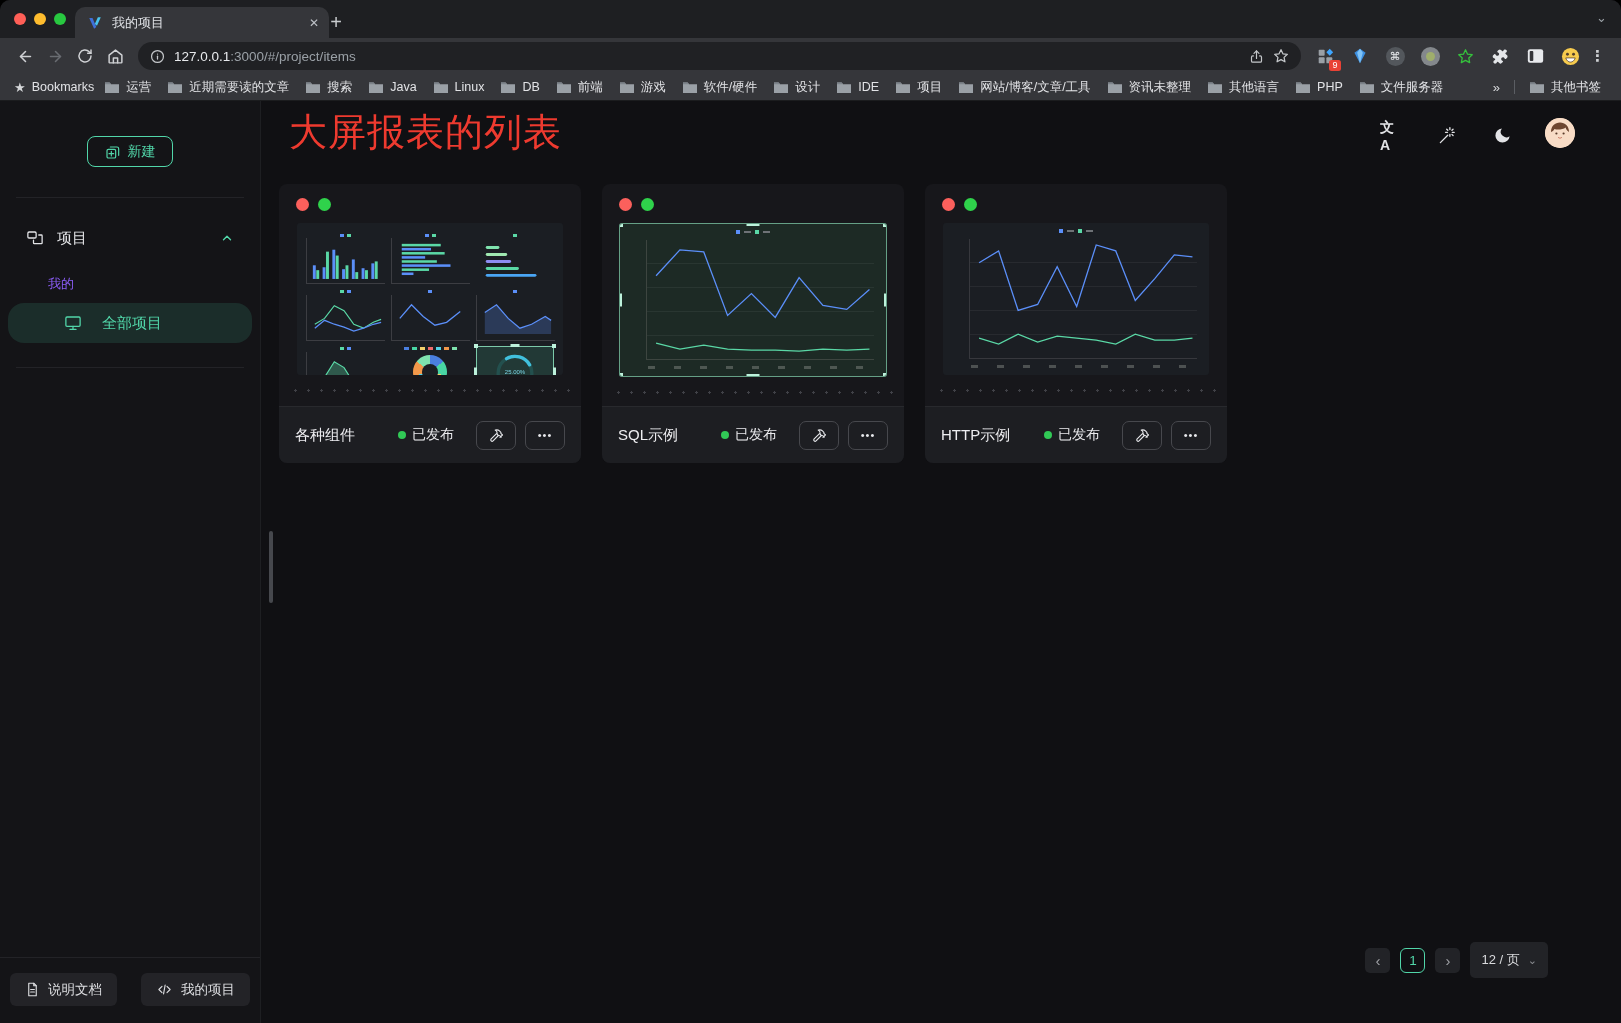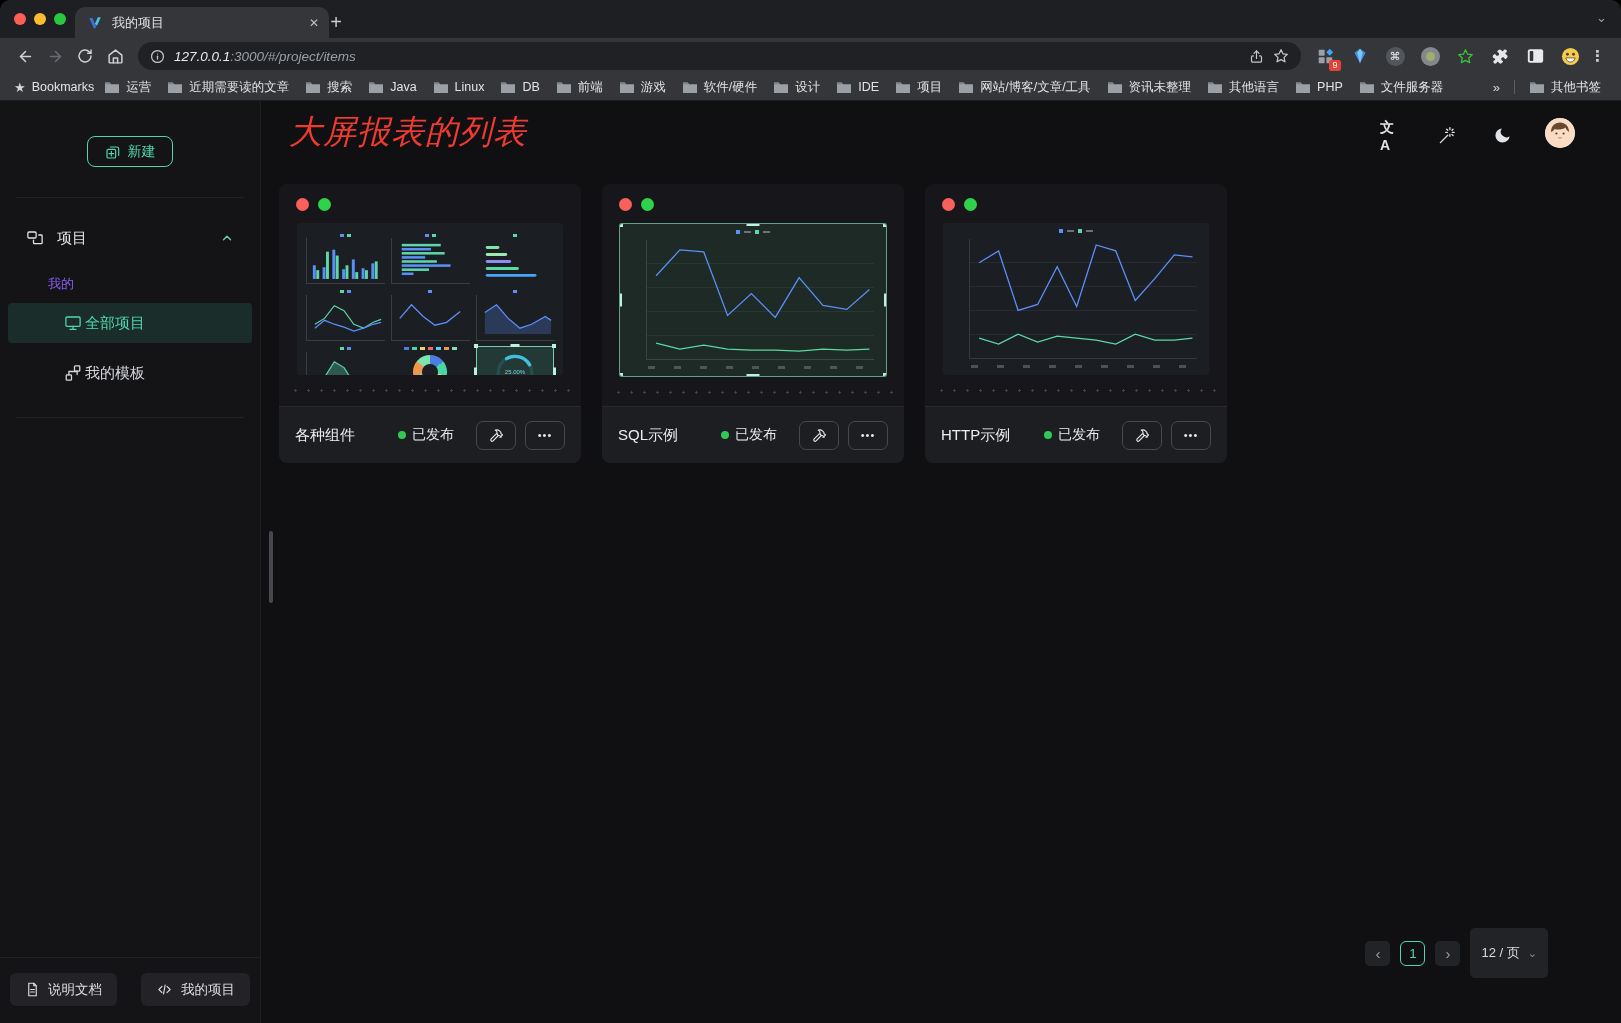--- a/index.html
+++ b/index.html
@@ -12,21 +12,21 @@
   .light{width:12px;height:12px;border-radius:50%;}
   .tab{position:absolute;left:75px;top:7px;width:232px;height:31px;background:#35363a;border-radius:10px 10px 0 0;display:flex;align-items:center;padding:0 10px 0 12px;gap:9px;}
   .tab-title{color:#dfe1e5;font-size:13px;flex:1;white-space:nowrap;overflow:hidden;}
   .tab-close{color:#bdc1c6;font-size:12px;cursor:default;}
   .newtab{position:absolute;left:322px;top:8px;width:28px;height:28px;display:flex;align-items:center;justify-content:center;color:#c8cbce;font-size:20px;font-weight:300;}
   .tabchev{position:absolute;right:14px;top:10px;color:#9aa0a6;font-size:13px;}
 
   .toolbar{height:36px;background:#35363a;display:flex;align-items:center;padding:0 10px;}
   .navic{width:30px;height:30px;display:flex;align-items:center;justify-content:center;color:#cfd1d4;}
   .navic.dim{color:#696c71;}
-  .omnibox{flex:1;height:28px;background:#202124;border-radius:14px;margin:0 10px 0 8px;display:flex;align-items:center;padding:0 12px;gap:9px;min-width:0;font-style:italic;}
+  .omnibox{flex:1;height:28px;background:#202124;border-radius:14px;margin:0 10px 0 8px;display:flex;align-items:center;padding:0 12px;gap:9px;min-width:0;}
   .url{font-size:13.5px;color:#e8eaed;white-space:nowrap;overflow:hidden;flex:1;}
   .url .rest{color:#9aa0a6;}
   .obox-ic{display:flex;align-items:center;color:#c4c7ca;}
   .exts{display:flex;align-items:center;gap:15px;padding:0 8px 0 4px;}
   .ext{position:relative;width:20px;height:20px;display:flex;align-items:center;justify-content:center;}
   .badge{position:absolute;right:-6px;bottom:-5px;background:#e94235;color:#fff;font-size:9px;padding:1px 3.5px;border-radius:2.5px;line-height:1;}
   .circ{width:19px;height:19px;border-radius:50%;display:flex;align-items:center;justify-content:center;}
   .menu3{color:#cfd1d4;font-size:15px;letter-spacing:0;padding:0 6px 0 2px;font-weight:bold;}
 
   .bmbar{height:26px;background:#35363a;border-bottom:1px solid #1b1c1e;display:flex;align-items:center;padding:0 12px;font-size:12.5px;color:#e2e3e6;}
@@ -38,29 +38,29 @@
   .bm-ovf{color:#d6d8da;padding:0 8px;font-size:13px;}
 
   
   .app{display:flex;height:923px;background:#101013;}
   .side{width:260px;background:#141417;border-right:1px solid #1e1f22;position:relative;flex-shrink:0;}
   .newbtn{margin:35px auto 0;width:86px;height:31px;border:1px solid var(--accent);color:var(--accent);border-radius:8px;display:flex;align-items:center;justify-content:center;gap:7px;font-size:14px;background:transparent;}
   .sdiv{height:1px;background:#232327;margin:30px 16px 0;}
   .srow{margin:20px 14px 0;padding:0 12px;height:40px;display:flex;align-items:center;gap:13px;color:#e3e4e7;font-size:15px;border-radius:8px;}
   .srow .chev{margin-left:auto;color:var(--accent);}
   .sgroup{margin:17px 0 0 48px;color:#8b5cf6;font-size:13px;}
-  .sitem{margin:10px 8px 0;height:40px;border-radius:4px;display:flex;align-items:center;gap:3px;padding-left:56px;font-size:15px;color:#d7d8dc;}
+  .sitem{margin:10px 8px 0;height:40px;border-radius:16px;display:flex;align-items:center;gap:20px;padding-left:56px;font-size:15px;color:#d7d8dc;}
   .sitem.active{background:rgba(81,214,169,0.13);color:var(--accent);}
   .sbottom{position:absolute;left:0;right:0;bottom:0;border-top:1px solid #232327;padding:15px 10px 18px;display:flex;justify-content:space-between;}
   .sbtn{background:#232327;border-radius:6px;height:33px;display:flex;align-items:center;justify-content:center;gap:8px;color:#dddee1;font-size:13.5px;padding:0 15px;border:none;}
 
   .main{flex:1;position:relative;min-width:0;}
   .mscroll{position:absolute;left:8px;top:430px;width:4px;height:72px;border-radius:2px;background:#46484d;}
   .hdr{height:63px;display:flex;align-items:center;padding:0 46px 0 28px;}
-  .ptitle{font-size:33px;color:var(--title-red);letter-spacing:1px;font-style:italic;}
+  .ptitle{font-size:38px;color:var(--title-red);letter-spacing:1px;}
   .hics{margin-left:auto;display:flex;align-items:flex-end;gap:31px;}
   .hic{color:#e2e3e6;display:flex;align-items:center;justify-content:center;width:24px;height:24px;}
   .tric{font-size:14px;font-weight:bold;}
   .avatar{width:30px;height:30px;border-radius:50%;background:#f6d9c2;overflow:hidden;display:flex;align-items:center;justify-content:center;}
 
   .cards{display:flex;gap:21px;padding:20px 0 0 18px;}
   .card{width:302px;height:279px;background:#17171b;border-radius:8px;position:relative;}
   .cdots{display:flex;gap:9px;padding:14px 0 0 17px;}
   .cdot{width:13px;height:13px;border-radius:50%;}
   .thumb{margin:12px 18px 0;height:152px;border-radius:3px;background:#1b1e23;position:relative;overflow:hidden;}
@@ -103,21 +103,21 @@
   .gauge-wrap{position:relative;flex:1;}
   .gauge-svg{position:absolute;inset:0;width:100%;height:100%;}
   .glabel{position:absolute;top:50%;left:50%;transform:translate(-50%,-50%);font-size:6px;color:#79d2e4;}
   .hd{position:absolute;background:#bdf2dc;z-index:3;}
   .hd.c{width:4px;height:4px;} .hd.h{width:9px;height:3px;} .hd.v{width:3px;height:9px;}
   .thumb.sel .hd.c{width:5px;height:5px;} .thumb.sel .hd.h{width:13px;height:4px;} .thumb.sel .hd.v{width:4px;height:13px;}
 
   .pager{position:absolute;right:73px;bottom:46px;display:flex;gap:10px;align-items:center;}
   .pbtn{width:25px;height:25px;background:#222327;border:none;border-radius:5px;color:#9fa1a6;display:flex;align-items:center;justify-content:center;font-size:15px;padding:0;}
   .pcur{width:25px;height:25px;border:1px solid var(--accent);color:var(--accent);border-radius:6px;background:transparent;display:flex;align-items:center;justify-content:center;font-size:13.5px;padding:0;}
-  .psize{height:26px;background:#222327;border:none;border-radius:5px;padding:12px 11px;display:flex;align-items:center;gap:8px;color:#d9dadd;font-size:13px;}
+  .psize{height:26px;background:#222327;border:none;border-radius:5px;padding:5px 11px;display:flex;align-items:center;gap:8px;color:#d9dadd;font-size:13px;}
   .psize .pchev{color:#8b8d92;font-size:11px;}
 </style>
 </head>
 <body>
 
 <div class="win">
 
   <div class="tabstrip">
     <div class="lights">
       <span class="light" style="background:#ff5f57"></span>
@@ -396,29 +396,20 @@
           </svg>
       </div>
       <div class="sgroup">我的</div>
       <div class="sitem active">
         <svg width="18" height="18" viewBox="0 0 24 24" fill="none" stroke="currentColor" stroke-width="1.7" stroke-linecap="round" stroke-linejoin="round">
             <rect x="2.5" y="4" width="19" height="12.5" rx="1.5"></rect>
             <path d="M8 20.5h8M12 16.5v4"></path>
           </svg>
         <span>全部项目</span>
       </div>
-      <div class="sitem">
-        <svg width="18" height="18" viewBox="0 0 24 24" fill="none" stroke="currentColor" stroke-width="1.7" stroke-linecap="round" stroke-linejoin="round">
-            <rect x="3" y="14.5" width="7" height="7" rx="1"></rect>
-            <rect x="14" y="2.5" width="7" height="7" rx="1"></rect>
-            <path d="M6.5 14.5V10h11"></path>
-            <path d="M17.5 9.5V14"></path>
-          </svg>
-        <span>我的模板</span>
-      </div>
       <div class="sdiv" style="margin-top:24px"></div>
       <div class="sbottom">
         <button class="sbtn">
           <svg width="15" height="15" viewBox="0 0 24 24" fill="none" stroke="currentColor" stroke-width="1.8" stroke-linecap="round" stroke-linejoin="round">
               <path d="M6 2h8l4 4v16H6Z"></path>
               <path d="M14 2v4h4"></path>
               <path d="M9 12h6M9 16h6"></path>
             </svg>
           <span>说明文档</span>
         </button>

